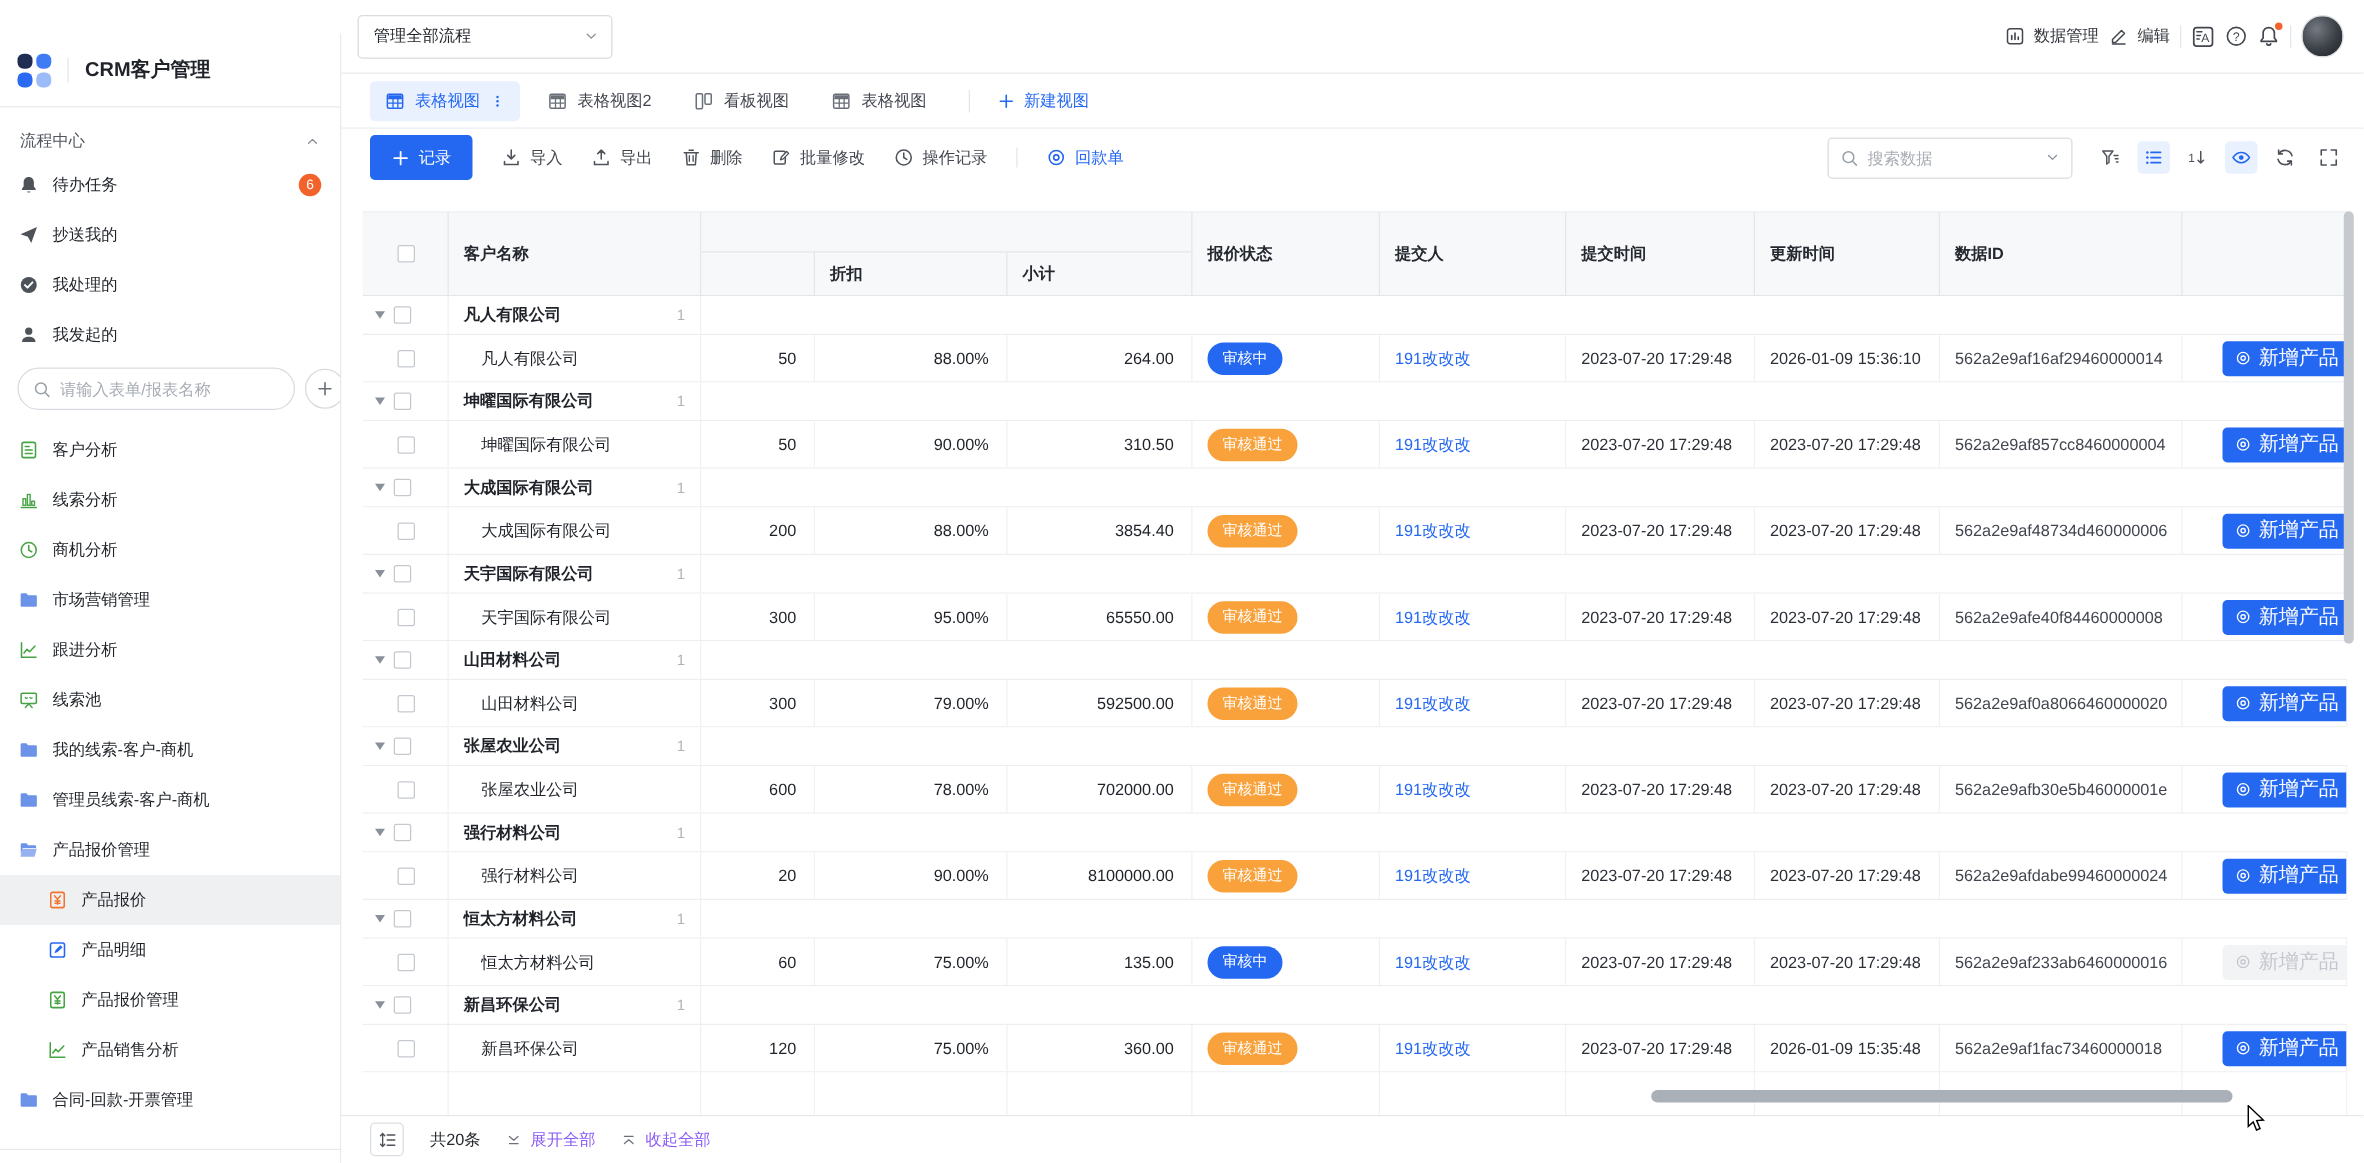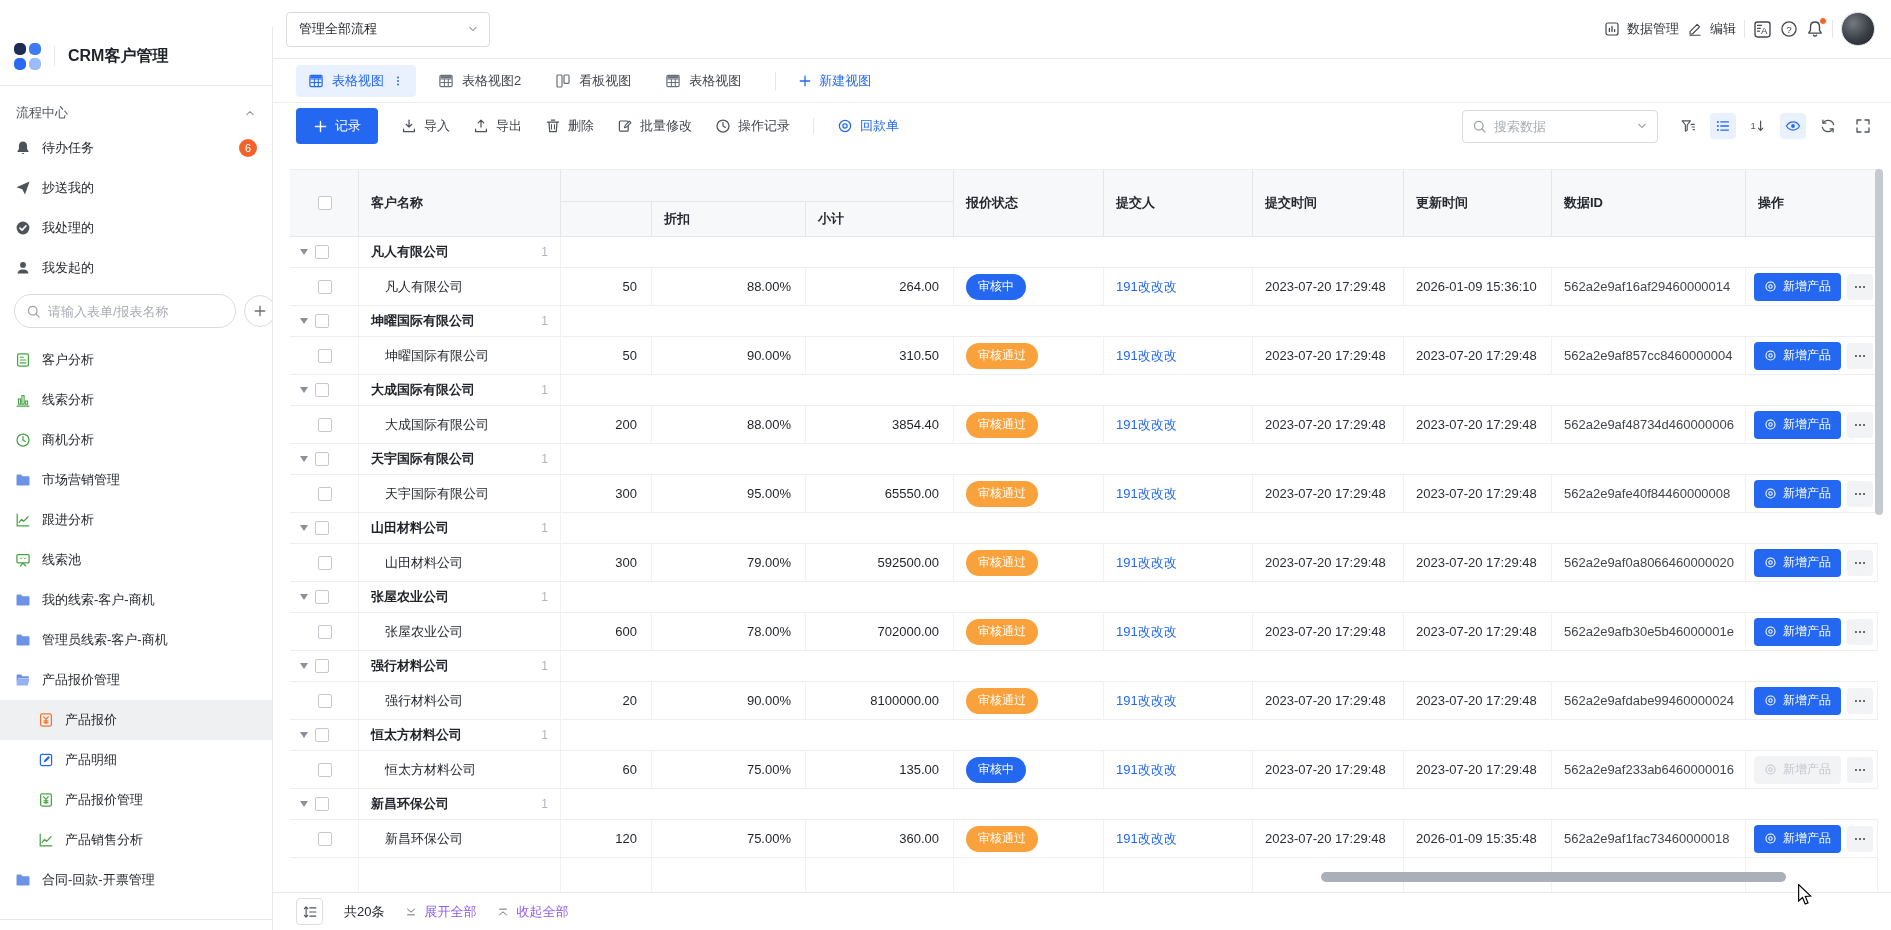--- a/index.html
+++ b/index.html
@@ -97,21 +97,21 @@
   .tri { width:0; height:0; border-left:4.5px solid transparent; border-right:4.5px solid transparent; border-top:6px solid #8a9099; cursor:pointer; flex:none; }
   .cb { width:14px; height:14px; border:1px solid #c5c9cf; border-radius:2px; background:#fff; cursor:pointer; flex:none; }
   .gname { font-weight:bold; }
   .gcount { margin-left:auto; color:#b0b4ba; font-size:12px; }
   .datar .col-name { padding-left:26px; }
   .pill { height:26px; border-radius:13px; padding:0 12px; color:#fff; font-size:12px; display:flex; align-items:center; flex:none; }
   .pill-blue { background:var(--accent); }
   .pill-orange { background:var(--orange); }
   .link { color:var(--accent); cursor:pointer; }
   .cell.op { padding:0 0 0 8px; gap:6px; }
-  .btn-add { height:28px; border:none; border-radius:4px; background:var(--accent); color:#fff; font-size:12px; font-family:inherit; display:flex; align-items:center; gap:6px; padding:0 10px; cursor:pointer; flex:none; }
+  .btn-add { height:28px; border:none; border-radius:4px; background:var(--accent); color:#fff; font-size:16px; font-family:inherit; display:flex; align-items:center; gap:6px; padding:0 10px; cursor:pointer; flex:none;margin-left:24px; }
   .btn-add .ic { font-size:13px; }
   .btn-add.disabled { background:#f2f3f5; color:#c3c7cd; cursor:default; }
   .btn-more { width:26px; height:26px; border:none; border-radius:4px; background:#f2f3f5; color:#42464e; display:flex; align-items:center; justify-content:center; cursor:pointer; flex:none; }
   .cell.t { color:#2b2f36; }
   .cell.idc { color:#42464e; }
   
   .vscroll { position:absolute; left:1602px; top:169px; width:8px; height:346px; border-radius:4px; background:#c6c9ce; cursor:pointer; }
   .hscroll { position:absolute; left:1048px; top:872px; width:465px; height:10px; border-radius:5px; background:#aab0b7; cursor:pointer; }
   
   .footerbar { position:absolute; left:0; right:0; top:892px; height:38px; border-top:1px solid #e8e9eb; display:flex; align-items:center; padding:0 23px; gap:21px; background:#fff; }
@@ -640,23 +640,20 @@
         </div>
       <div class="th col-stime">
           <span>提交时间</span>
         </div>
       <div class="th col-utime">
           <span>更新时间</span>
         </div>
       <div class="th col-id">
           <span>数据ID</span>
         </div>
-      <div class="th col-op" style="border-right:none;">
-          <span>操作</span>
-        </div>
     </div>
     <div id="table-body">
         <div class="trow group">
           <div class="cell ck col-check">
             <span class="tri"></span>
             <span class="cb"></span>
           </div>
           <div class="cell col-name">
             <span class="gname">凡人有限公司</span>
             <span class="gcount">1</span>

